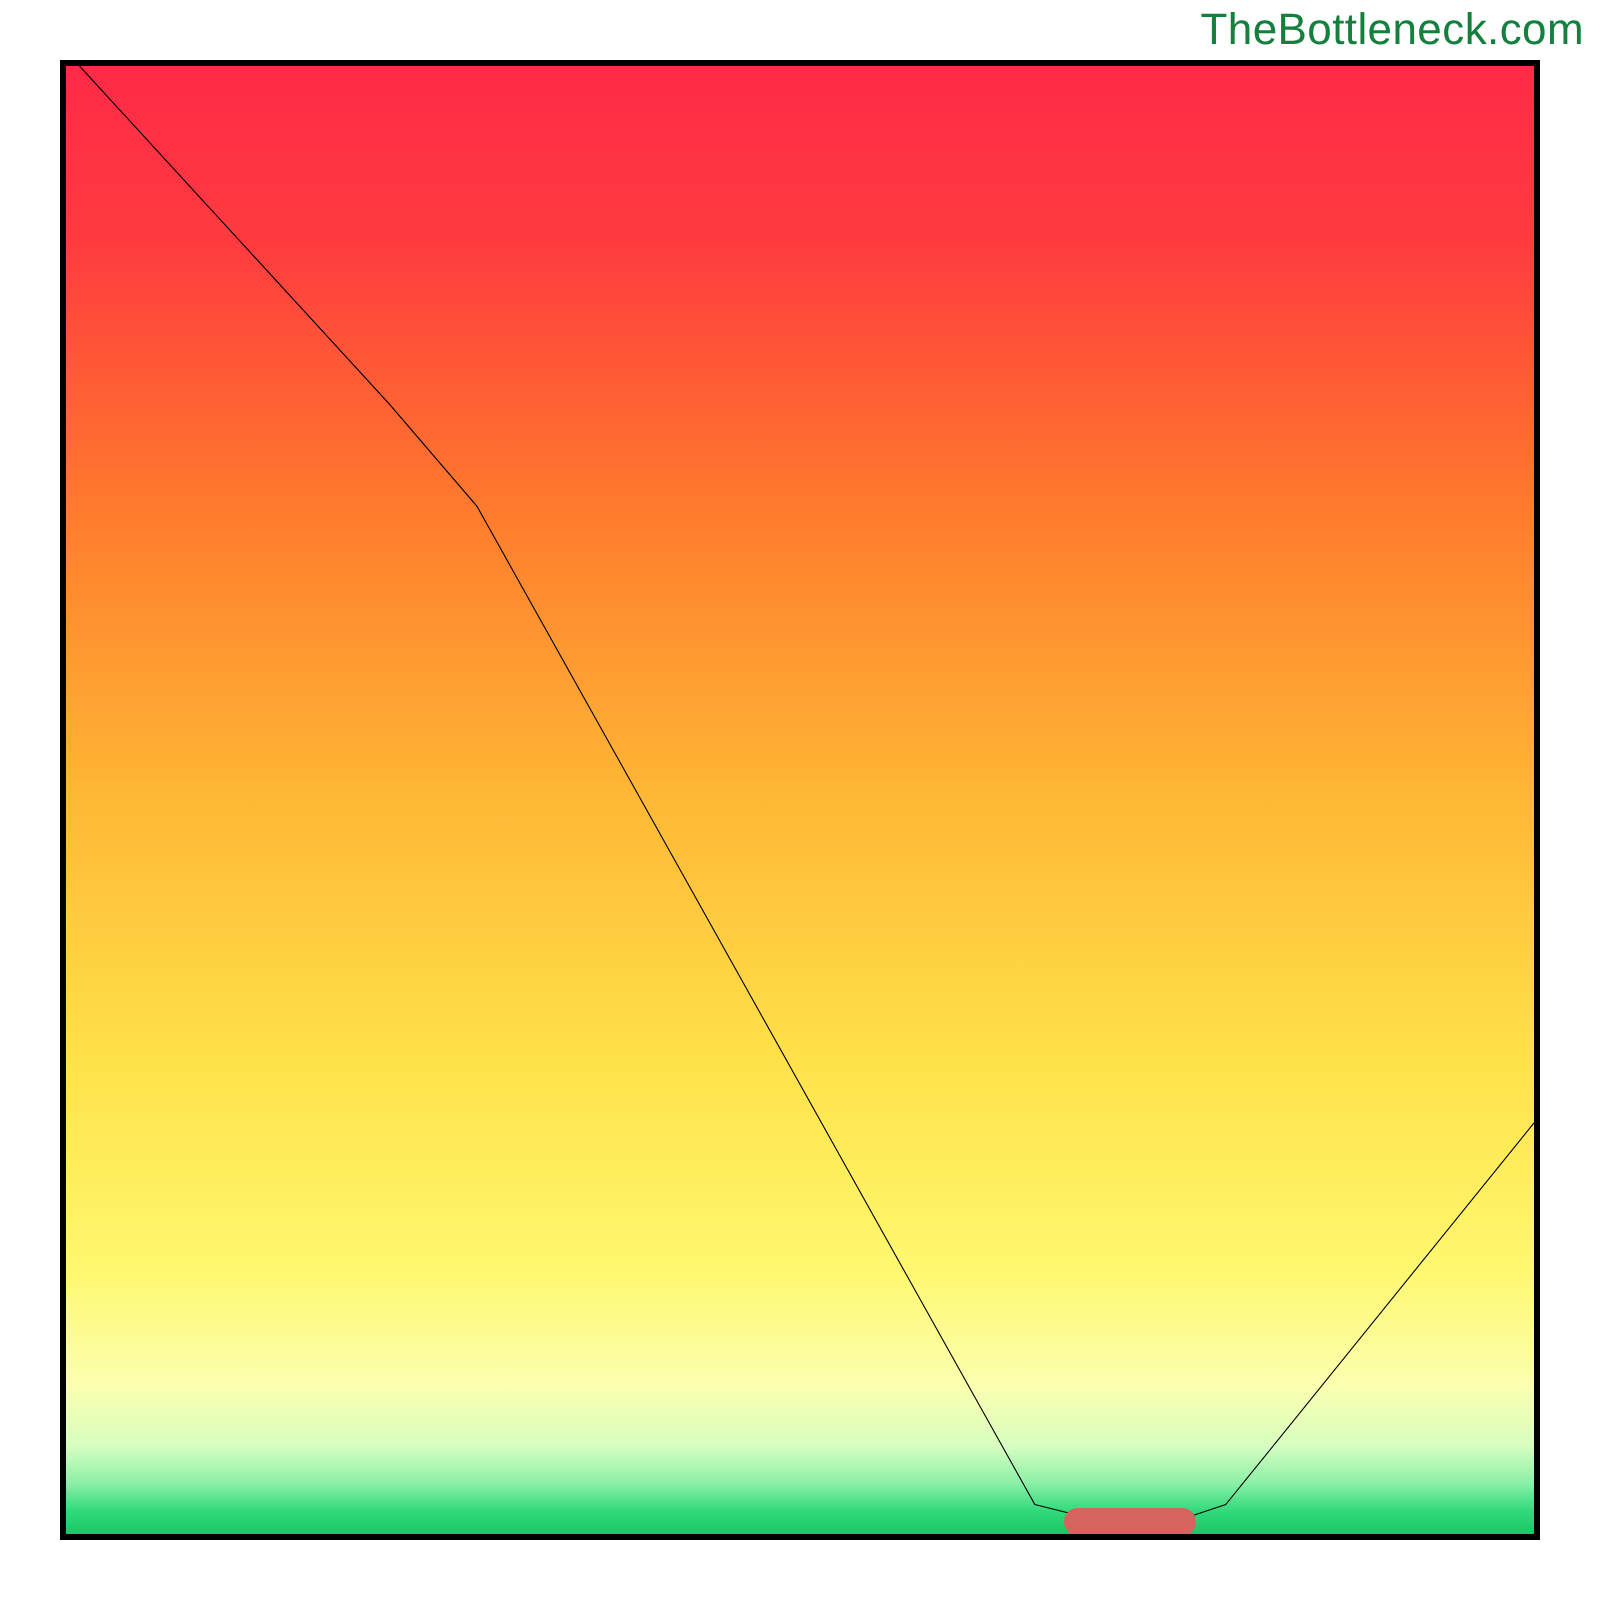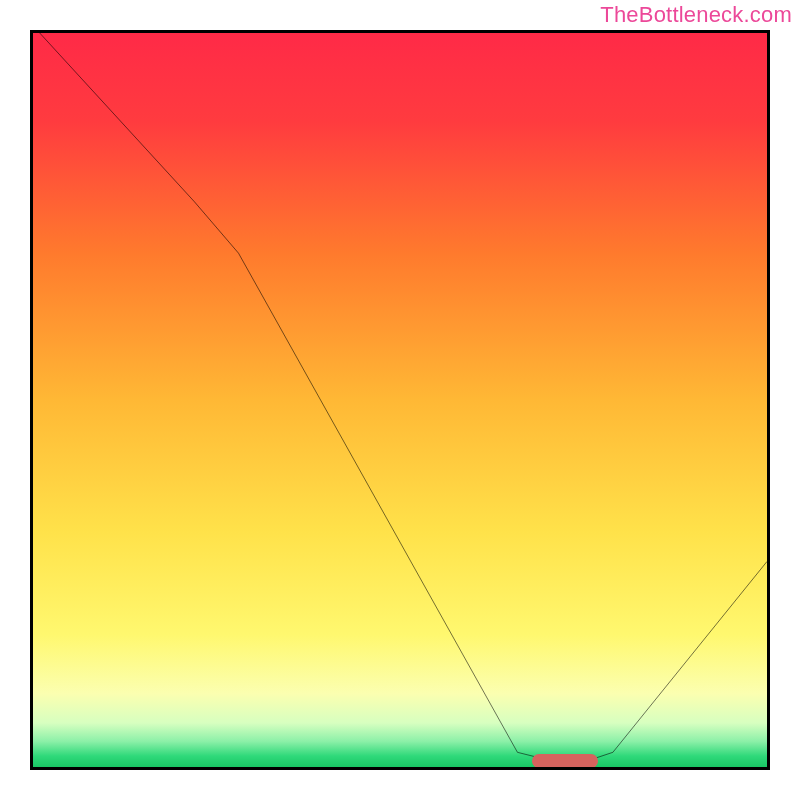--- a/index.html
+++ b/index.html
@@ -13,21 +13,21 @@
   .chart-container {
     position: relative;
     width: 800px;
     height: 800px;
     background: #ffffff;
   }
   .watermark {
     position: absolute;
     top: 2px;
     right: 8px;
-    color: #ec4899;
+    color: #15803d;
     font-size: 22px;
     font-weight: 500;
     letter-spacing: 0.2px;
     user-select: none;
   }
   .plot-area {
     position: absolute;
     left: 30px;
     top: 30px;
     width: 740px;

